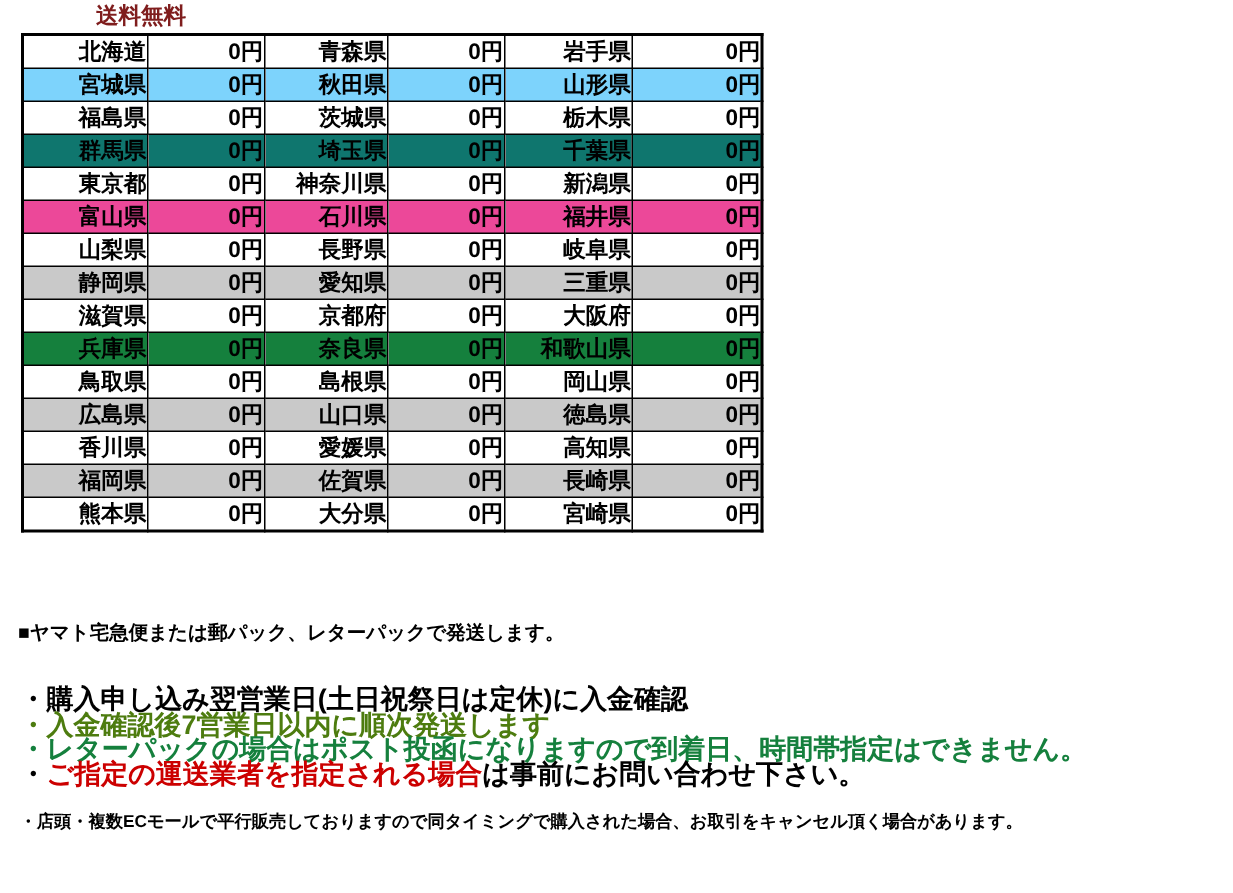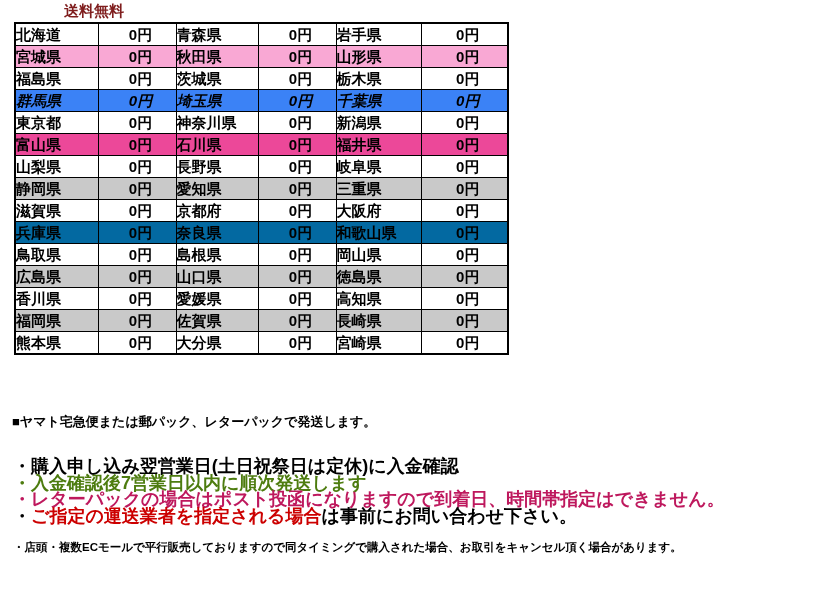--- a/index.html
+++ b/index.html
@@ -34,22 +34,22 @@
   .shipping-table td {
     border: 1px solid #000000;
     height: 21px;
     font-size: 15px;
     font-weight: bold;
     line-height: 21px;
     padding: 0;
     overflow: hidden;
     white-space: nowrap;
   }
-  .shipping-table td.pref { text-align: left; }
-  .shipping-table td.fee  { text-align: center; padding-left: 7px; }
+  .shipping-table td.pref { text-align: right; }
+  .shipping-table td.fee  { text-align: right; padding-left: 7px; }
   .notes-heading {
     position: absolute;
     left: 12px;
     top: 413px;
     font-size: 13px;
     font-weight: bold;
     white-space: nowrap;
   }
   .bullet-list {
     position: absolute;
@@ -87,37 +87,37 @@
     </colgroup>
     <tbody id="table-body">
         <tr>
           <td class="pref">北海道</td>
           <td class="fee">0円</td>
           <td class="pref">青森県</td>
           <td class="fee">0円</td>
           <td class="pref">岩手県</td>
           <td class="fee">0円</td>
         </tr>
-        <tr style="background: #f9a8d4;">
+        <tr style="background: #7dd3fc;">
           <td class="pref">宮城県</td>
           <td class="fee">0円</td>
           <td class="pref">秋田県</td>
           <td class="fee">0円</td>
           <td class="pref">山形県</td>
           <td class="fee">0円</td>
         </tr>
         <tr>
           <td class="pref">福島県</td>
           <td class="fee">0円</td>
           <td class="pref">茨城県</td>
           <td class="fee">0円</td>
           <td class="pref">栃木県</td>
           <td class="fee">0円</td>
         </tr>
-        <tr style="background: #3b82f6; font-style: italic;">
+        <tr style="background: #0f766e;">
           <td class="pref">群馬県</td>
           <td class="fee">0円</td>
           <td class="pref">埼玉県</td>
           <td class="fee">0円</td>
           <td class="pref">千葉県</td>
           <td class="fee">0円</td>
         </tr>
         <tr>
           <td class="pref">東京都</td>
           <td class="fee">0円</td>
@@ -151,21 +151,21 @@
           <td class="fee">0円</td>
         </tr>
         <tr>
           <td class="pref">滋賀県</td>
           <td class="fee">0円</td>
           <td class="pref">京都府</td>
           <td class="fee">0円</td>
           <td class="pref">大阪府</td>
           <td class="fee">0円</td>
         </tr>
-        <tr style="background: #0369a1;">
+        <tr style="background: #15803d;">
           <td class="pref">兵庫県</td>
           <td class="fee">0円</td>
           <td class="pref">奈良県</td>
           <td class="fee">0円</td>
           <td class="pref">和歌山県</td>
           <td class="fee">0円</td>
         </tr>
         <tr>
           <td class="pref">鳥取県</td>
           <td class="fee">0円</td>
@@ -207,19 +207,19 @@
           <td class="fee">0円</td>
         </tr>
       </tbody>
   </table>
 
   <div class="notes-heading">■ヤマト宅急便または郵パック、レターパックで発送します。</div>
 
   <div class="bullet-list" id="bullet-list">
       <div><span style="color: rgb(0, 0, 0);">・購入申し込み翌営業日(土日祝祭日は定休)に入金確認</span></div>
       <div><span style="color: #4d7c0f;">・入金確認後7営業日以内に順次発送します</span></div>
-      <div><span style="color: #be185d;">・レターパックの場合はポスト投函になりますので到着日、時間帯指定はできません。</span></div>
+      <div><span style="color: #15803d;">・レターパックの場合はポスト投函になりますので到着日、時間帯指定はできません。</span></div>
       <div><span style="color: rgb(0, 0, 0);">・</span><span style="color: rgb(204, 0, 0);">ご指定の運送業者を指定される場合</span><span style="color: rgb(0, 0, 0);">は事前にお問い合わせ下さい。</span></div>
     </div>
 
   <div class="footnote">・店頭・複数ECモールで平行販売しておりますので同タイミングで購入された場合、お取引をキャンセル頂く場合があります。</div>
 
 </div>
 
 </body></html>

